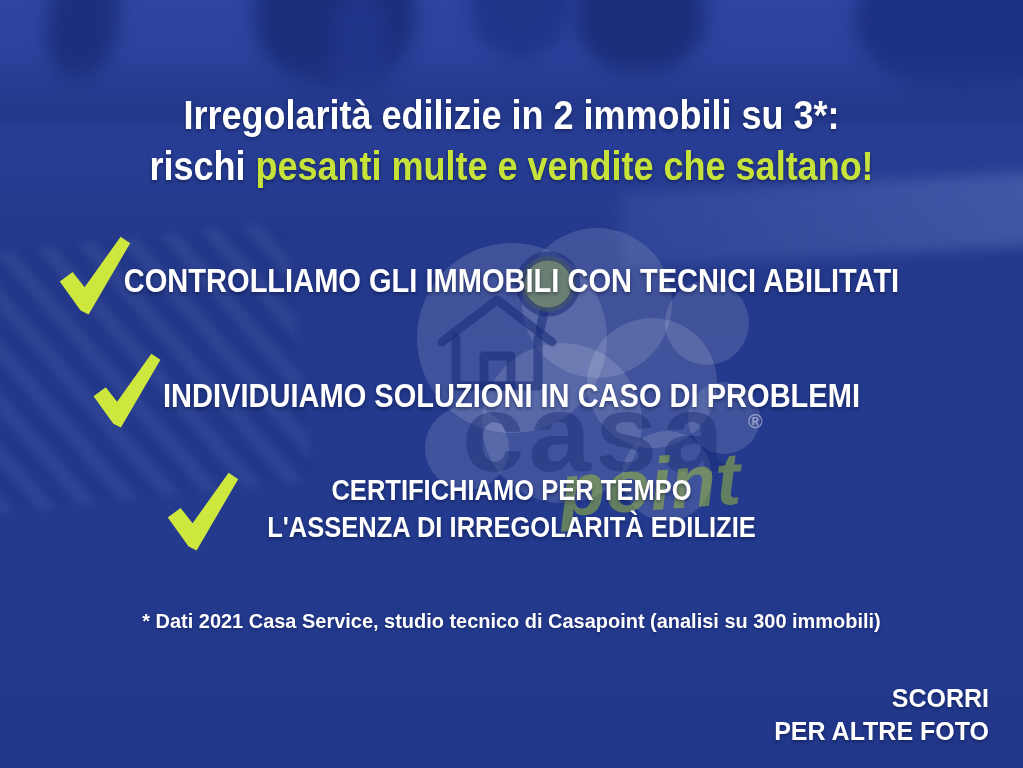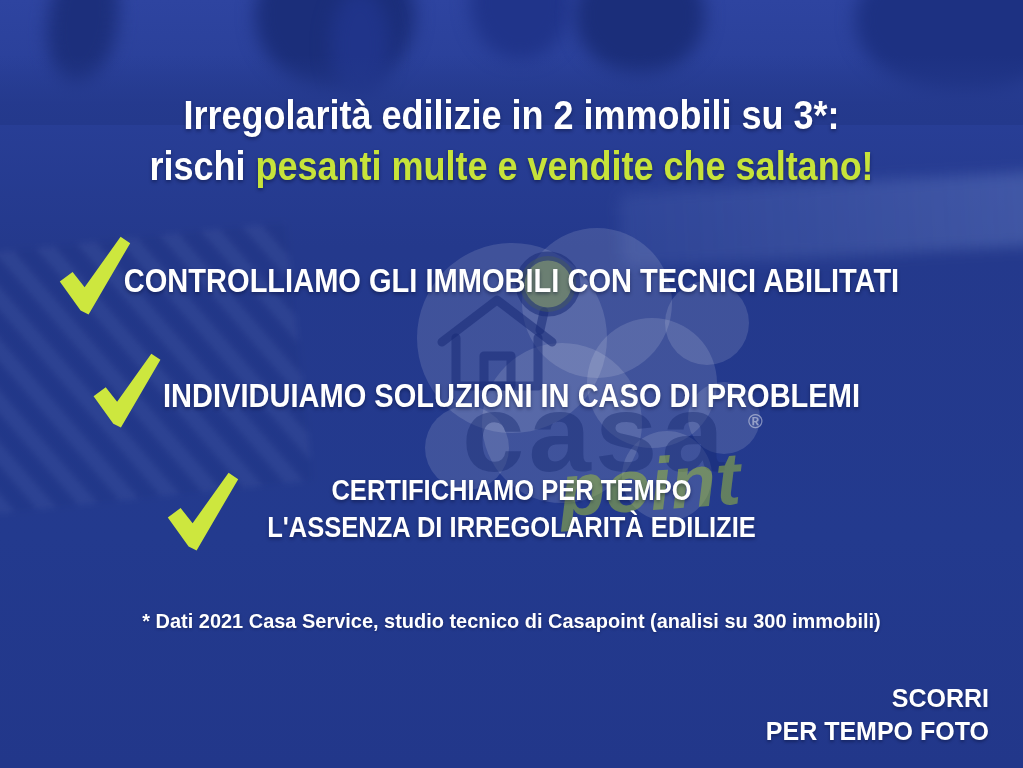--- a/index.html
+++ b/index.html
@@ -110,16 +110,16 @@
   </svg>
   <div class="row-text row3-text" style="top:472px;">
     <div>CERTIFICHIAMO PER TEMPO</div>
     <div>L'ASSENZA DI IRREGOLARITÀ EDILIZIE</div>
   </div>
 
   <div class="footnote">* Dati 2021 Casa Service, studio tecnico di Casapoint (analisi su 300 immobili)</div>
 
   <div class="scroll-hint">
     <div>SCORRI</div>
-    <div>PER TEMPO FOTO</div>
+    <div>PER ALTRE FOTO</div>
   </div>
 
 </div>
 
 </body></html>

